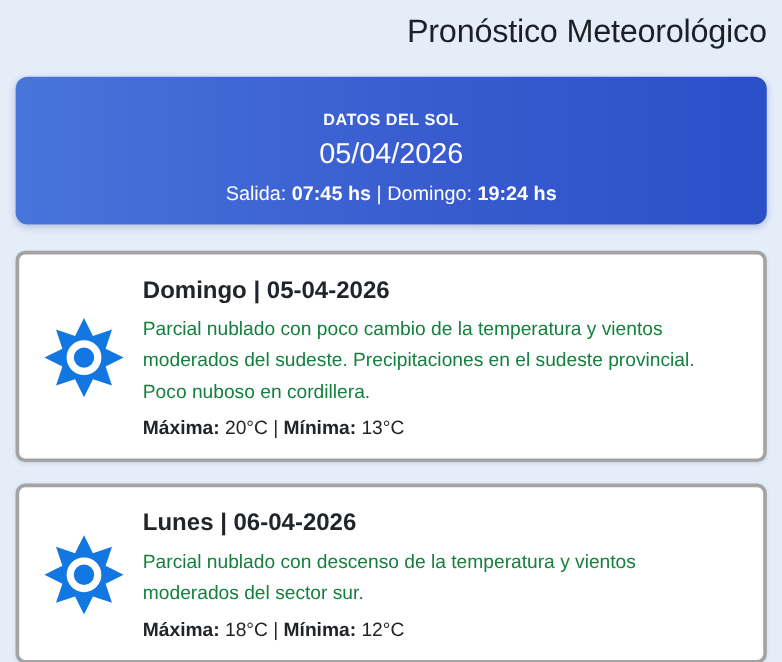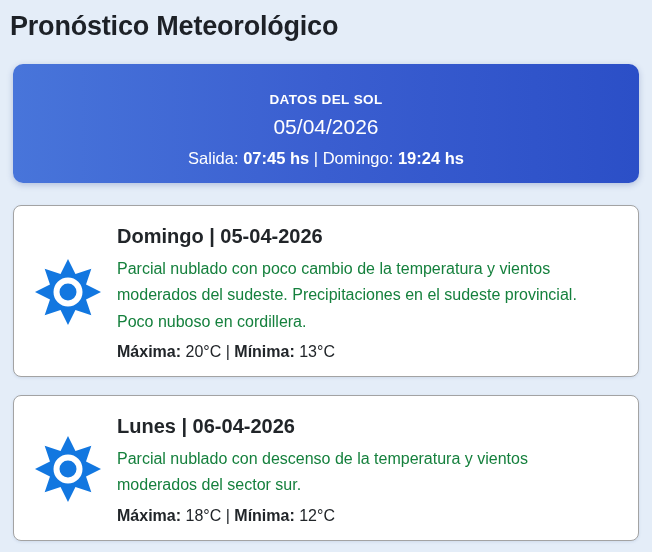--- a/index.html
+++ b/index.html
@@ -11,55 +11,56 @@
   }
   .page {
     width: 652px;
     height: 552px;
     box-sizing: border-box;
     padding: 6px 13px 0 13px;
     overflow: hidden;
   }
   .page-title {
     font-size: 27px;
-    font-weight: 700;
+    font-weight: 400;
     letter-spacing: -0.2px;
     color: #1d2127;
     margin: 4px 0 20px -3px;
     line-height: 1.25;
+    text-align: right;
   }
   
   .sun-card {
     background: linear-gradient(90deg, #4875da 0%, #3a5ed0 50%, #2b4fc7 100%);
     border-radius: 10px;
     color: #ffffff;
     text-align: center;
     padding: 28px 16px 15px 16px;
     box-shadow: 0 2px 6px rgba(30, 60, 140, 0.25);
     margin-bottom: 22px;
   }
   .sun-card-heading {
     font-size: 13.5px;
     font-weight: 700;
     letter-spacing: 0.4px;
   }
   .sun-card-date {
-    font-size: 21px;
+    font-size: 24px;
     font-weight: 400;
     margin-top: 8px;
   }
   .sun-card-times {
     font-size: 16.5px;
     margin-top: 10px;
   }
   .sun-card-times .strong { font-weight: 700; }
   
   .day-card {
     background: #ffffff;
-    border: 1px solid #a3a3a3;
+    border: 3px solid #a3a3a3;
     border-radius: 8px;
     box-shadow: 0 1px 3px rgba(60, 90, 150, 0.12);
     padding: 17px 28px 15px 20px;
     display: flex;
     align-items: center;
     gap: 15px;
     margin-bottom: 18px;
   }
   .sun-icon { flex: 0 0 68px; }
   .sun-icon svg { display: block; width: 68px; height: 68px; }

